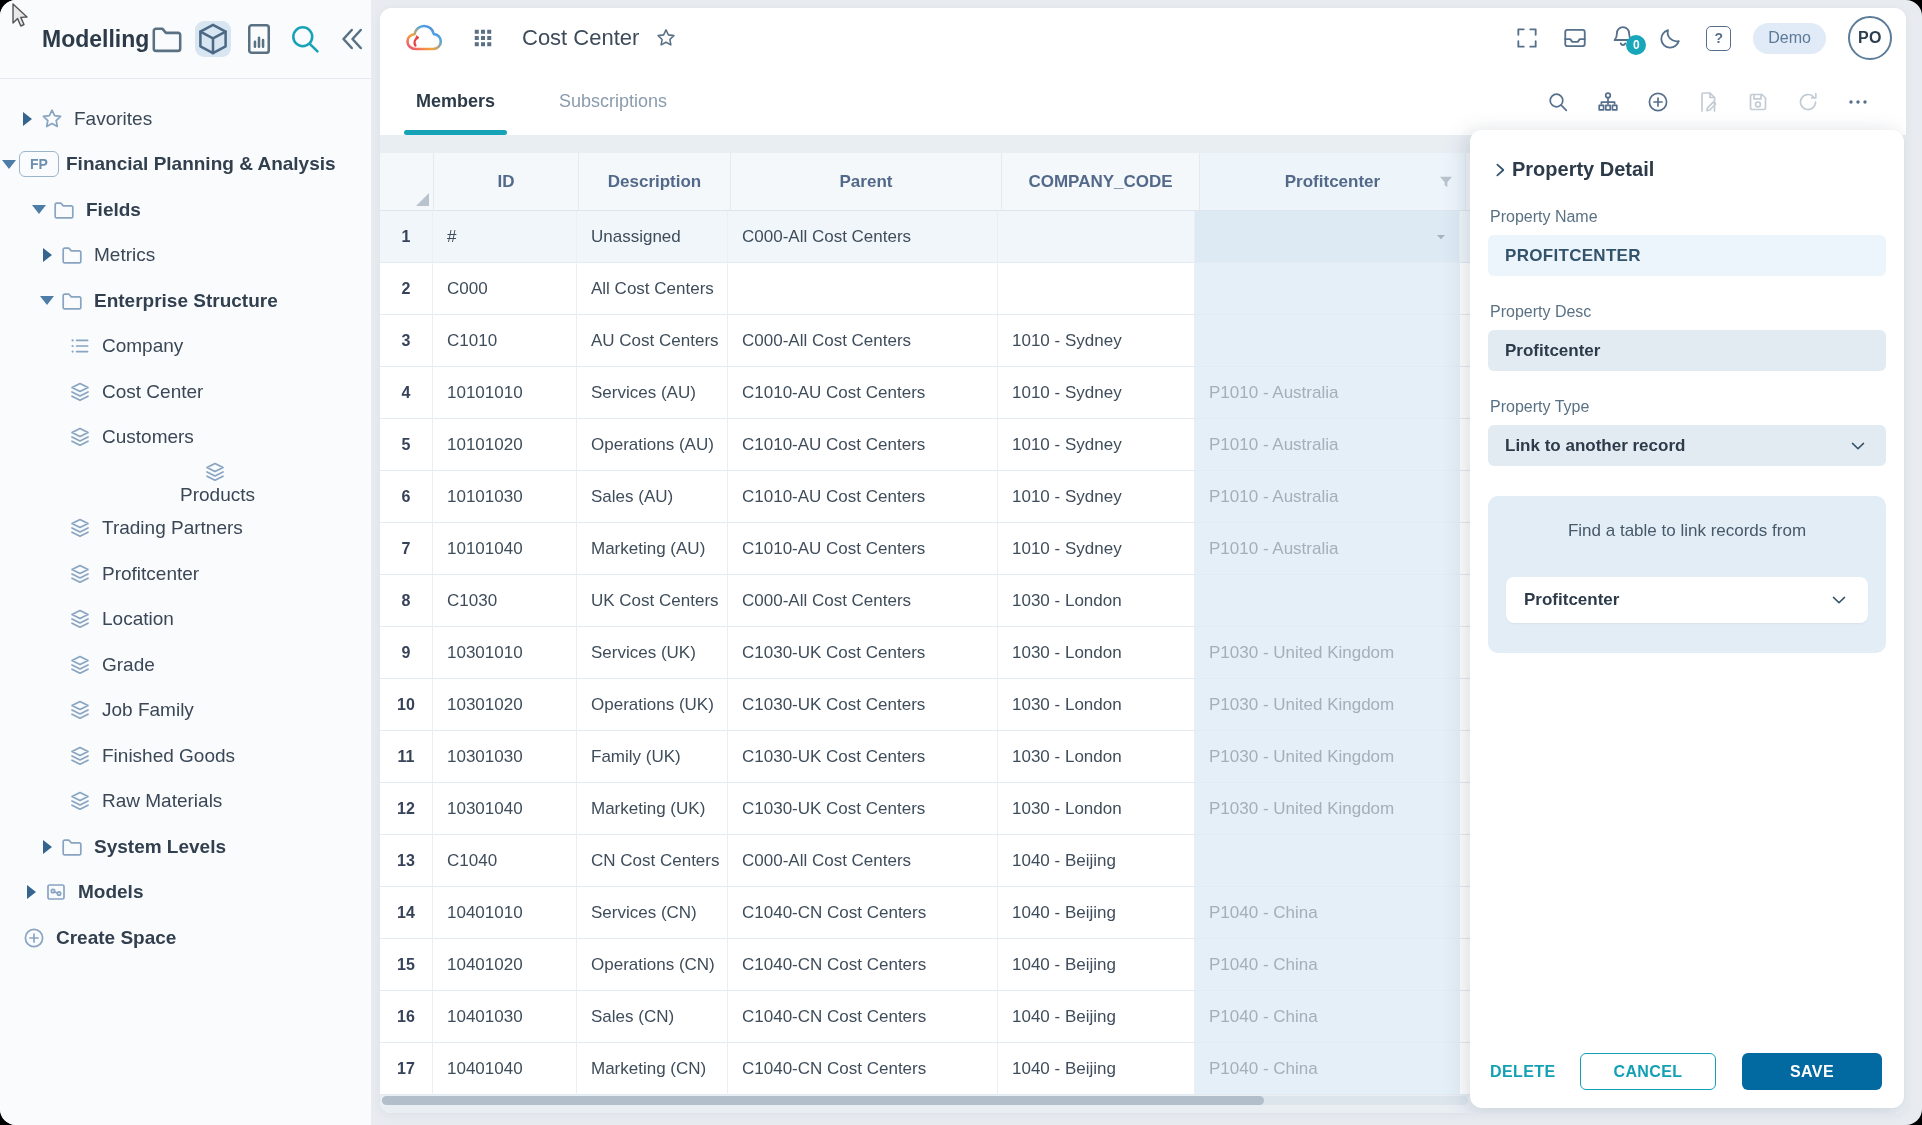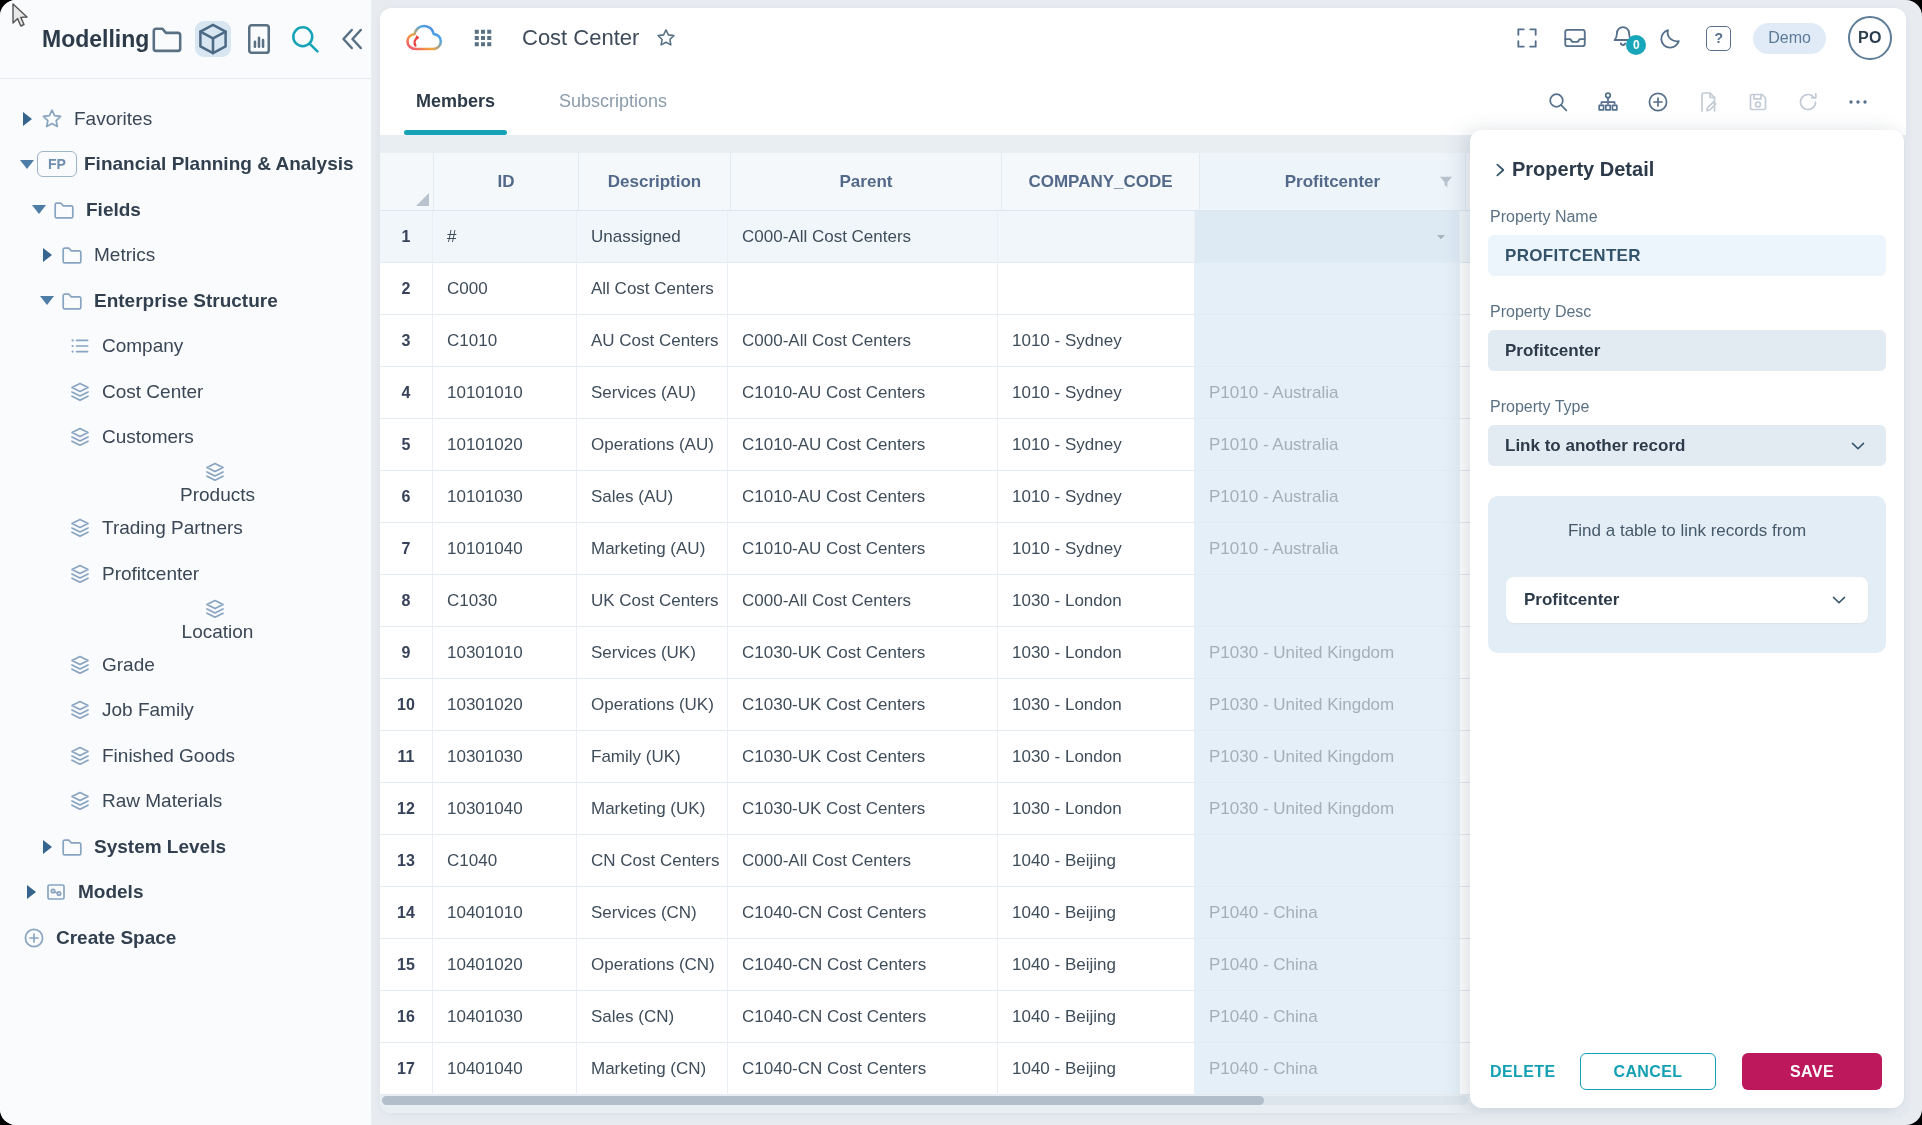--- a/index.html
+++ b/index.html
@@ -89,21 +89,21 @@
   .f-box .dd-chev{margin-left:auto;color:#33536b;width:22px;height:22px;}
   .link-card{margin:30px 18px 0 18px;background:#e3edf5;border-radius:10px;padding:25px 18px 30px 18px;}
   .lc-title{text-align:center;font-size:17px;color:#46596b;}
   .lc-dd{margin-top:36px;background:#fff;border-radius:8px;height:46px;display:flex;align-items:center;
     padding:0 18px;font-size:17px;font-weight:700;color:#2c3a49;cursor:pointer;box-shadow:0 1px 2px rgba(50,70,90,.06);}
   .lc-dd .dd-chev{margin-left:auto;color:#33536b;width:22px;height:22px;}
   .p-footer{position:absolute;left:20px;right:22px;bottom:18px;display:flex;align-items:center;}
   .btn-delete{color:#13a0b4;font-size:16px;font-weight:700;letter-spacing:.4px;background:none;border:none;cursor:pointer;padding:0;font-family:inherit;}
   .btn-cancel{margin-left:auto;width:136px;height:37px;border:1.6px solid #13a0b4;border-radius:6px;background:#fff;
     color:#13a0b4;font-size:16px;font-weight:700;letter-spacing:.4px;cursor:pointer;font-family:inherit;}
-  .btn-save{margin-left:26px;width:140px;height:37px;border:none;border-radius:6px;background:#be185d;
+  .btn-save{margin-left:26px;width:140px;height:37px;border:none;border-radius:6px;background:#0369a1;
     color:#fff;font-size:16px;font-weight:700;letter-spacing:.4px;cursor:pointer;font-family:inherit;}
   
   .mouse{position:absolute;left:6px;top:1px;z-index:50;pointer-events:none;}
 </style>
 </head>
 <body>
 
 <div class="window">
 
   <aside class="sidebar">
@@ -153,21 +153,21 @@
           <div class="caret">
             <span class="caret-right"></span>
           </div>
           <div class="tree-ic">
             <svg viewBox="0 0 24 24" style="width:100%;height:100%" fill="none" stroke="currentColor" stroke-width="1.7" stroke-linecap="round" stroke-linejoin="round">
               <path d="M12 3.2 l2.6 5.4 6 .8 -4.4 4.2 1.1 5.9 -5.3-2.9 -5.3 2.9 1.1-5.9 -4.4-4.2 6-.8 Z"></path>
             </svg>
           </div>
           <div>Favorites</div>
         </div>
-        <div class="tree-row bold" style="padding-left: 18px;">
+        <div class="tree-row bold" style="">
           <div class="caret">
             <span class="caret-down"></span>
           </div>
           <div class="tree-ic" style="width: 34px; flex: 0 0 34px;">
             <span class="fp-badge">FP</span>
           </div>
           <div>Financial Planning &amp; Analysis</div>
         </div>
         <div class="tree-row bold" style="padding-left: 30px;">
           <div class="caret">
@@ -256,21 +256,21 @@
         <div class="tree-row" style="padding-left: 64px;">
           <div class="tree-ic">
             <svg viewBox="0 0 24 24" style="width:100%;height:100%" fill="none" stroke="currentColor" stroke-width="1.7" stroke-linecap="round" stroke-linejoin="round">
               <path d="M12 3.6 L20 7.6 L12 11.6 L4 7.6 Z"></path>
               <path d="M4 12 L12 16 L20 12"></path>
               <path d="M4 16.2 L12 20.2 L20 16.2"></path>
             </svg>
           </div>
           <div>Profitcenter</div>
         </div>
-        <div class="tree-row" style="padding-left: 64px; flex-direction: column;">
+        <div class="tree-row" style="padding-left: 64px;">
           <div class="tree-ic">
             <svg viewBox="0 0 24 24" style="width:100%;height:100%" fill="none" stroke="currentColor" stroke-width="1.7" stroke-linecap="round" stroke-linejoin="round">
               <path d="M12 3.6 L20 7.6 L12 11.6 L4 7.6 Z"></path>
               <path d="M4 12 L12 16 L20 12"></path>
               <path d="M4 16.2 L12 20.2 L20 16.2"></path>
             </svg>
           </div>
           <div>Location</div>
         </div>
         <div class="tree-row" style="padding-left: 64px;">

